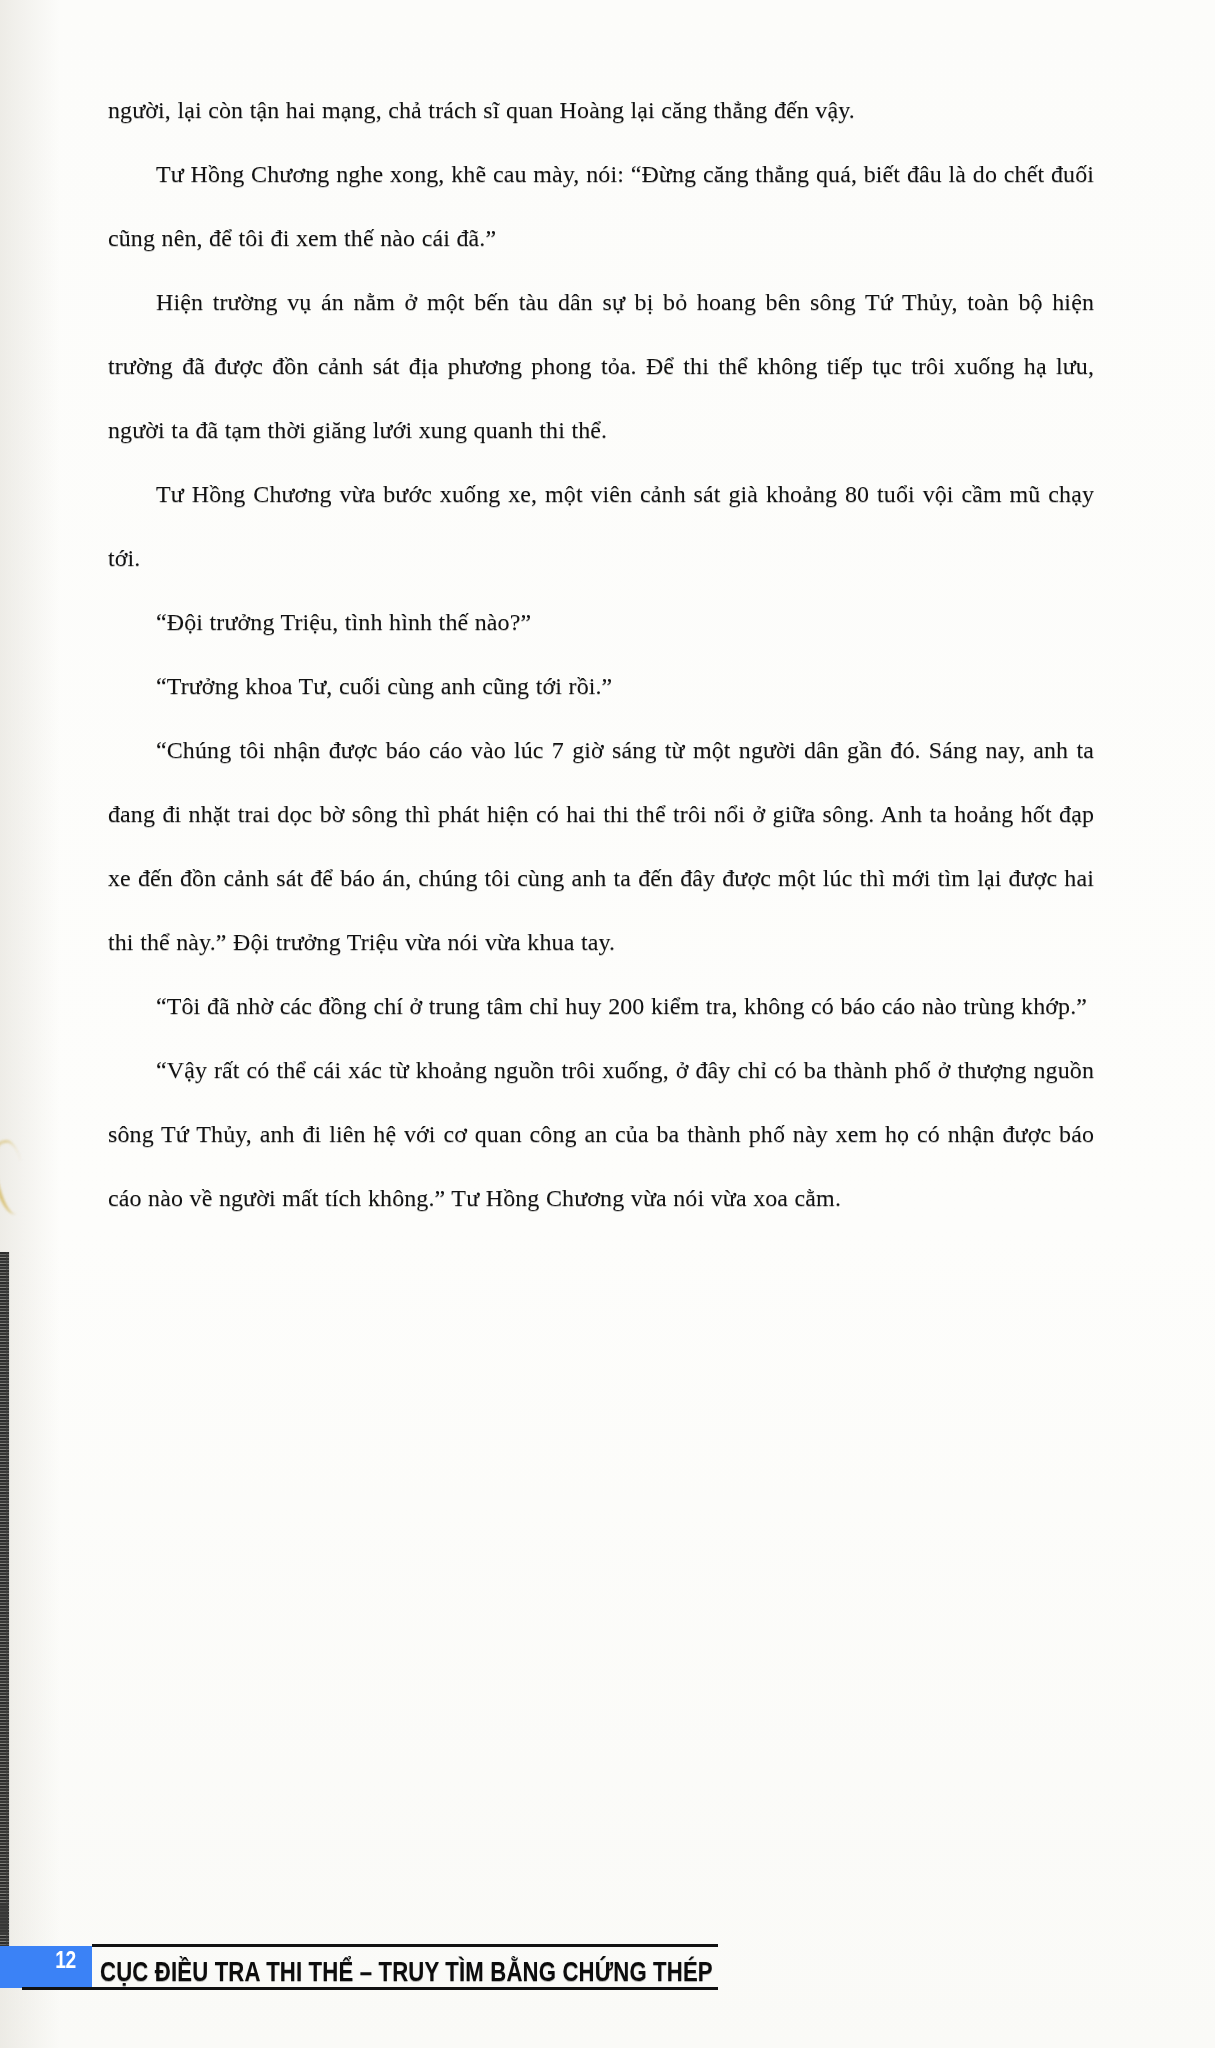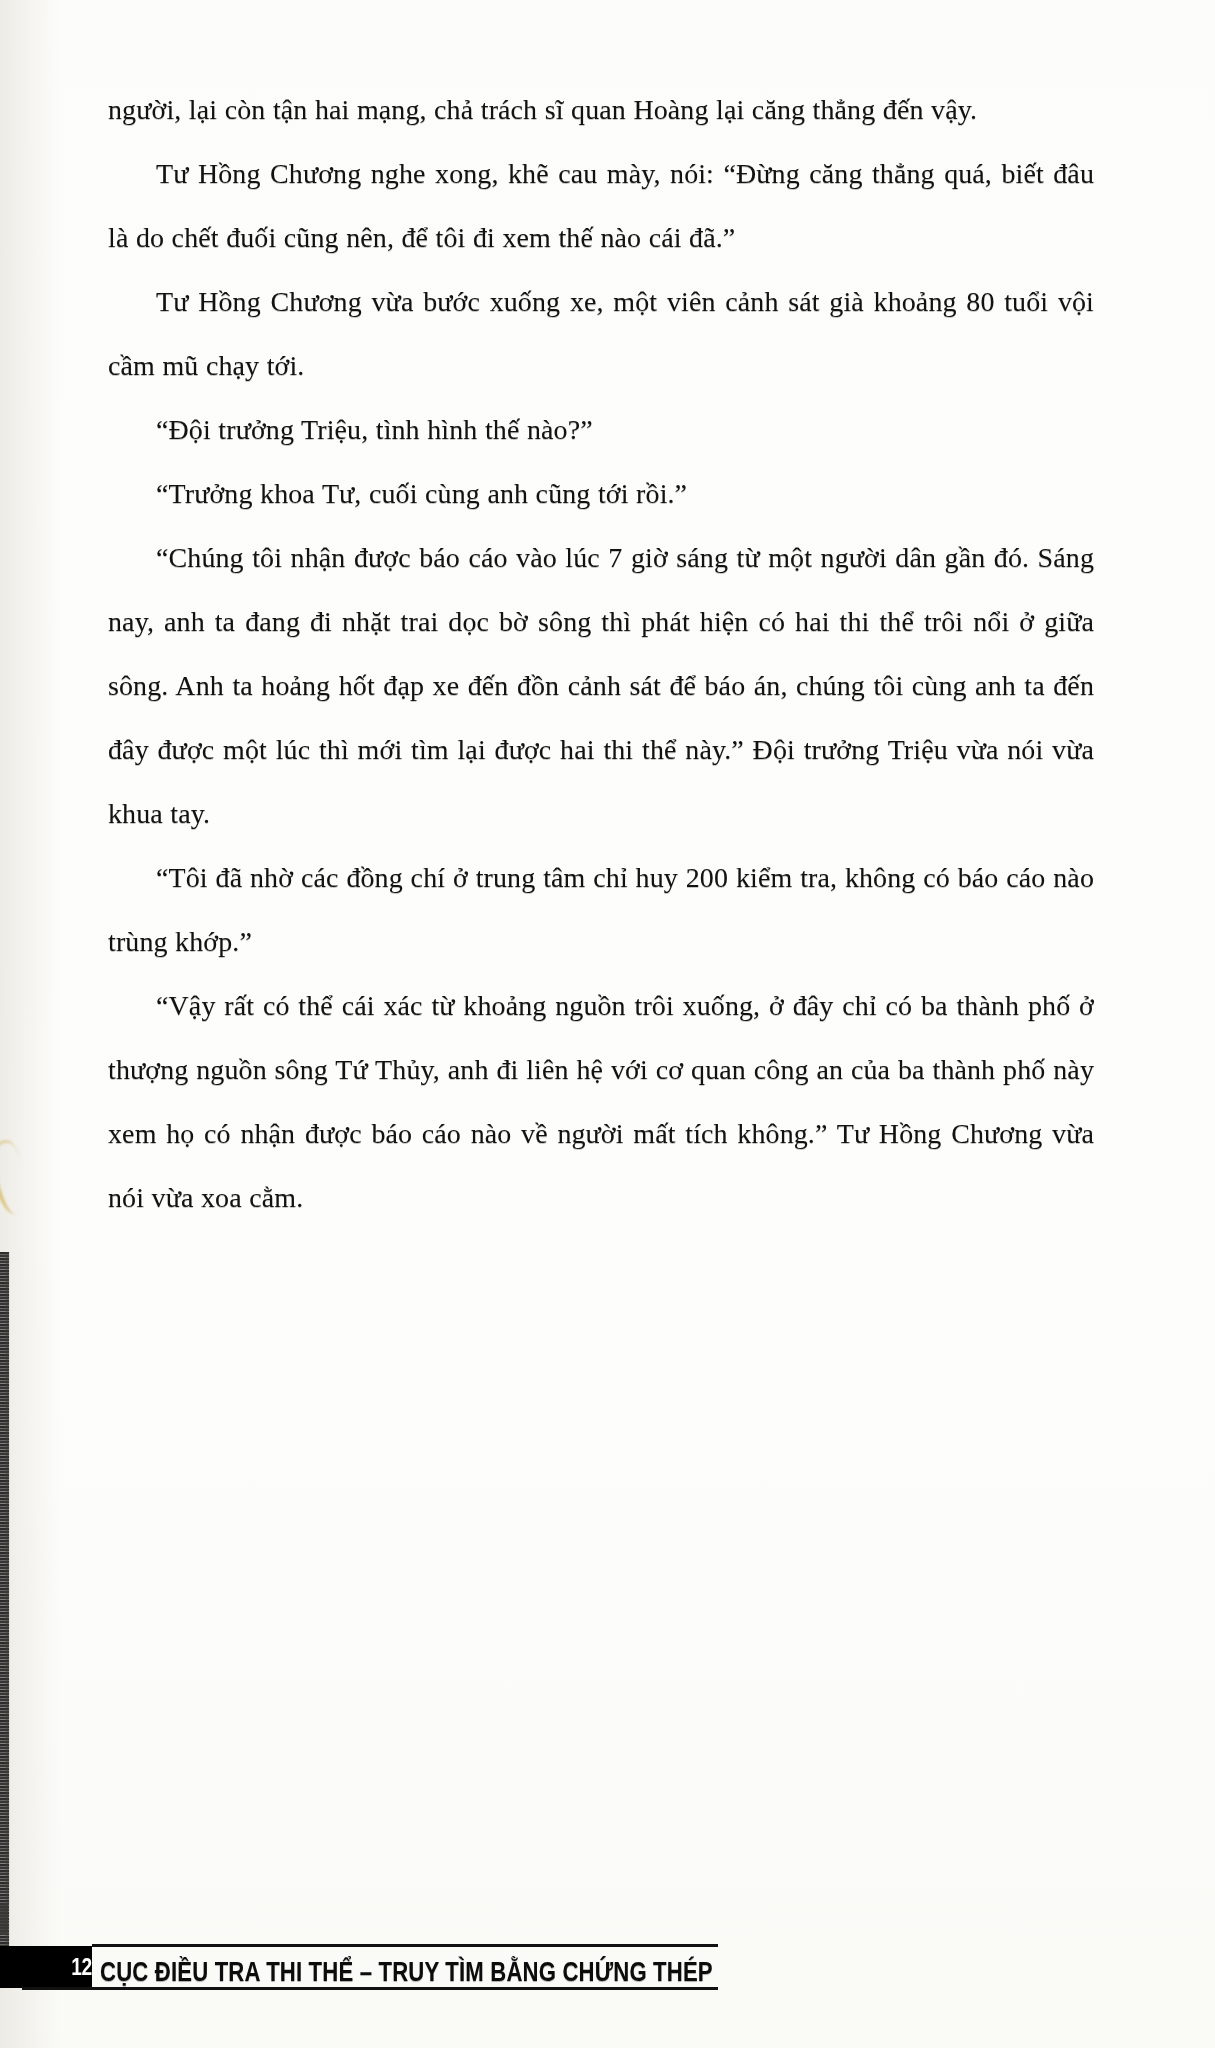--- a/index.html
+++ b/index.html
@@ -72,21 +72,21 @@
 
   .text-column {
     position: absolute;
     left: 108px;
     top: 78px;
     width: 1002px;
   }
 
   p.para {
     margin: 0 16px 0 0;
-    font-size: 28px;
+    font-size: 24px;
     line-height: 64px;
     color: #121212;
     text-align: justify;
     text-justify: inter-word;
     text-indent: 48px;
     letter-spacing: 0.1px;
     word-spacing: 0.4px;
     -webkit-font-smoothing: antialiased;
     text-shadow: 0 0.6px 0.6px rgba(0,0,0,0.22);
   }
@@ -116,25 +116,24 @@
     width: 696px;
     height: 3px;
     background: #111;
   }
   .page-number-box {
     position: absolute;
     left: 0px;
     top: 2px;
     width: 92px;
     height: 42px;
-    background: #000000;
+    background: #3b82f6;
     display: flex;
-    align-items: center;
     justify-content: flex-end;
-    padding-right: 0;
+    padding-right: 16px;
     box-sizing: border-box;
   }
   .page-number {
     color: #ffffff;
     font-family: "Liberation Sans Narrow", "Liberation Sans", sans-serif;
     font-weight: 700;
     font-size: 24px;
     letter-spacing: -0.5px;
     transform: scaleX(0.8);
     transform-origin: right center;
@@ -178,20 +177,21 @@
 
   <div class="paper-tone"></div>
   <div class="smudge"></div>
   <div class="gutter-artifact"></div>
   <div class="gutter-artifact-2"></div>
   <div class="speck"></div>
 
   <div class="text-column">
     <p class="para no-indent last-line-left">người, lại còn tận hai mạng, chả trách sĩ quan Hoàng lại căng thẳng đến vậy.</p>
     <p class="para last-line-left">Tư Hồng Chương nghe xong, khẽ cau mày, nói: “Đừng căng thẳng quá, biết đâu là do chết đuối cũng nên, để tôi đi xem thế nào cái đã.”</p>
+    <p class="para last-line-left">Hiện trường vụ án nằm ở một bến tàu dân sự bị bỏ hoang bên sông Tứ Thủy, toàn bộ hiện trường đã được đồn cảnh sát địa phương phong tỏa. Để thi thể không tiếp tục trôi xuống hạ lưu, người ta đã tạm thời giăng lưới xung quanh thi thể.</p>
     <p class="para last-line-left">Tư Hồng Chương vừa bước xuống xe, một viên cảnh sát già khoảng 80 tuổi vội cầm mũ chạy tới.</p>
     <p class="para last-line-left">“Đội trưởng Triệu, tình hình thế nào?”</p>
     <p class="para last-line-left">“Trưởng khoa Tư, cuối cùng anh cũng tới rồi.”</p>
     <p class="para last-line-left">“Chúng tôi nhận được báo cáo vào lúc 7 giờ sáng từ một người dân gần đó. Sáng nay, anh ta đang đi nhặt trai dọc bờ sông thì phát hiện có hai thi thể trôi nổi ở giữa sông. Anh ta hoảng hốt đạp xe đến đồn cảnh sát để báo án, chúng tôi cùng anh ta đến đây được một lúc thì mới tìm lại được hai thi thể này.” Đội trưởng Triệu vừa nói vừa khua tay.</p>
     <p class="para last-line-left">“Tôi đã nhờ các đồng chí ở trung tâm chỉ huy 200 kiểm tra, không có báo cáo nào trùng khớp.”</p>
     <p class="para last-line-left">“Vậy rất có thể cái xác từ khoảng nguồn trôi xuống, ở đây chỉ có ba thành phố ở thượng nguồn sông Tứ Thủy, anh đi liên hệ với cơ quan công an của ba thành phố này xem họ có nhận được báo cáo nào về người mất tích không.” Tư Hồng Chương vừa nói vừa xoa cằm.</p>
   </div>
 
   <div class="footer">
     <div class="footer-rule-top"></div>

